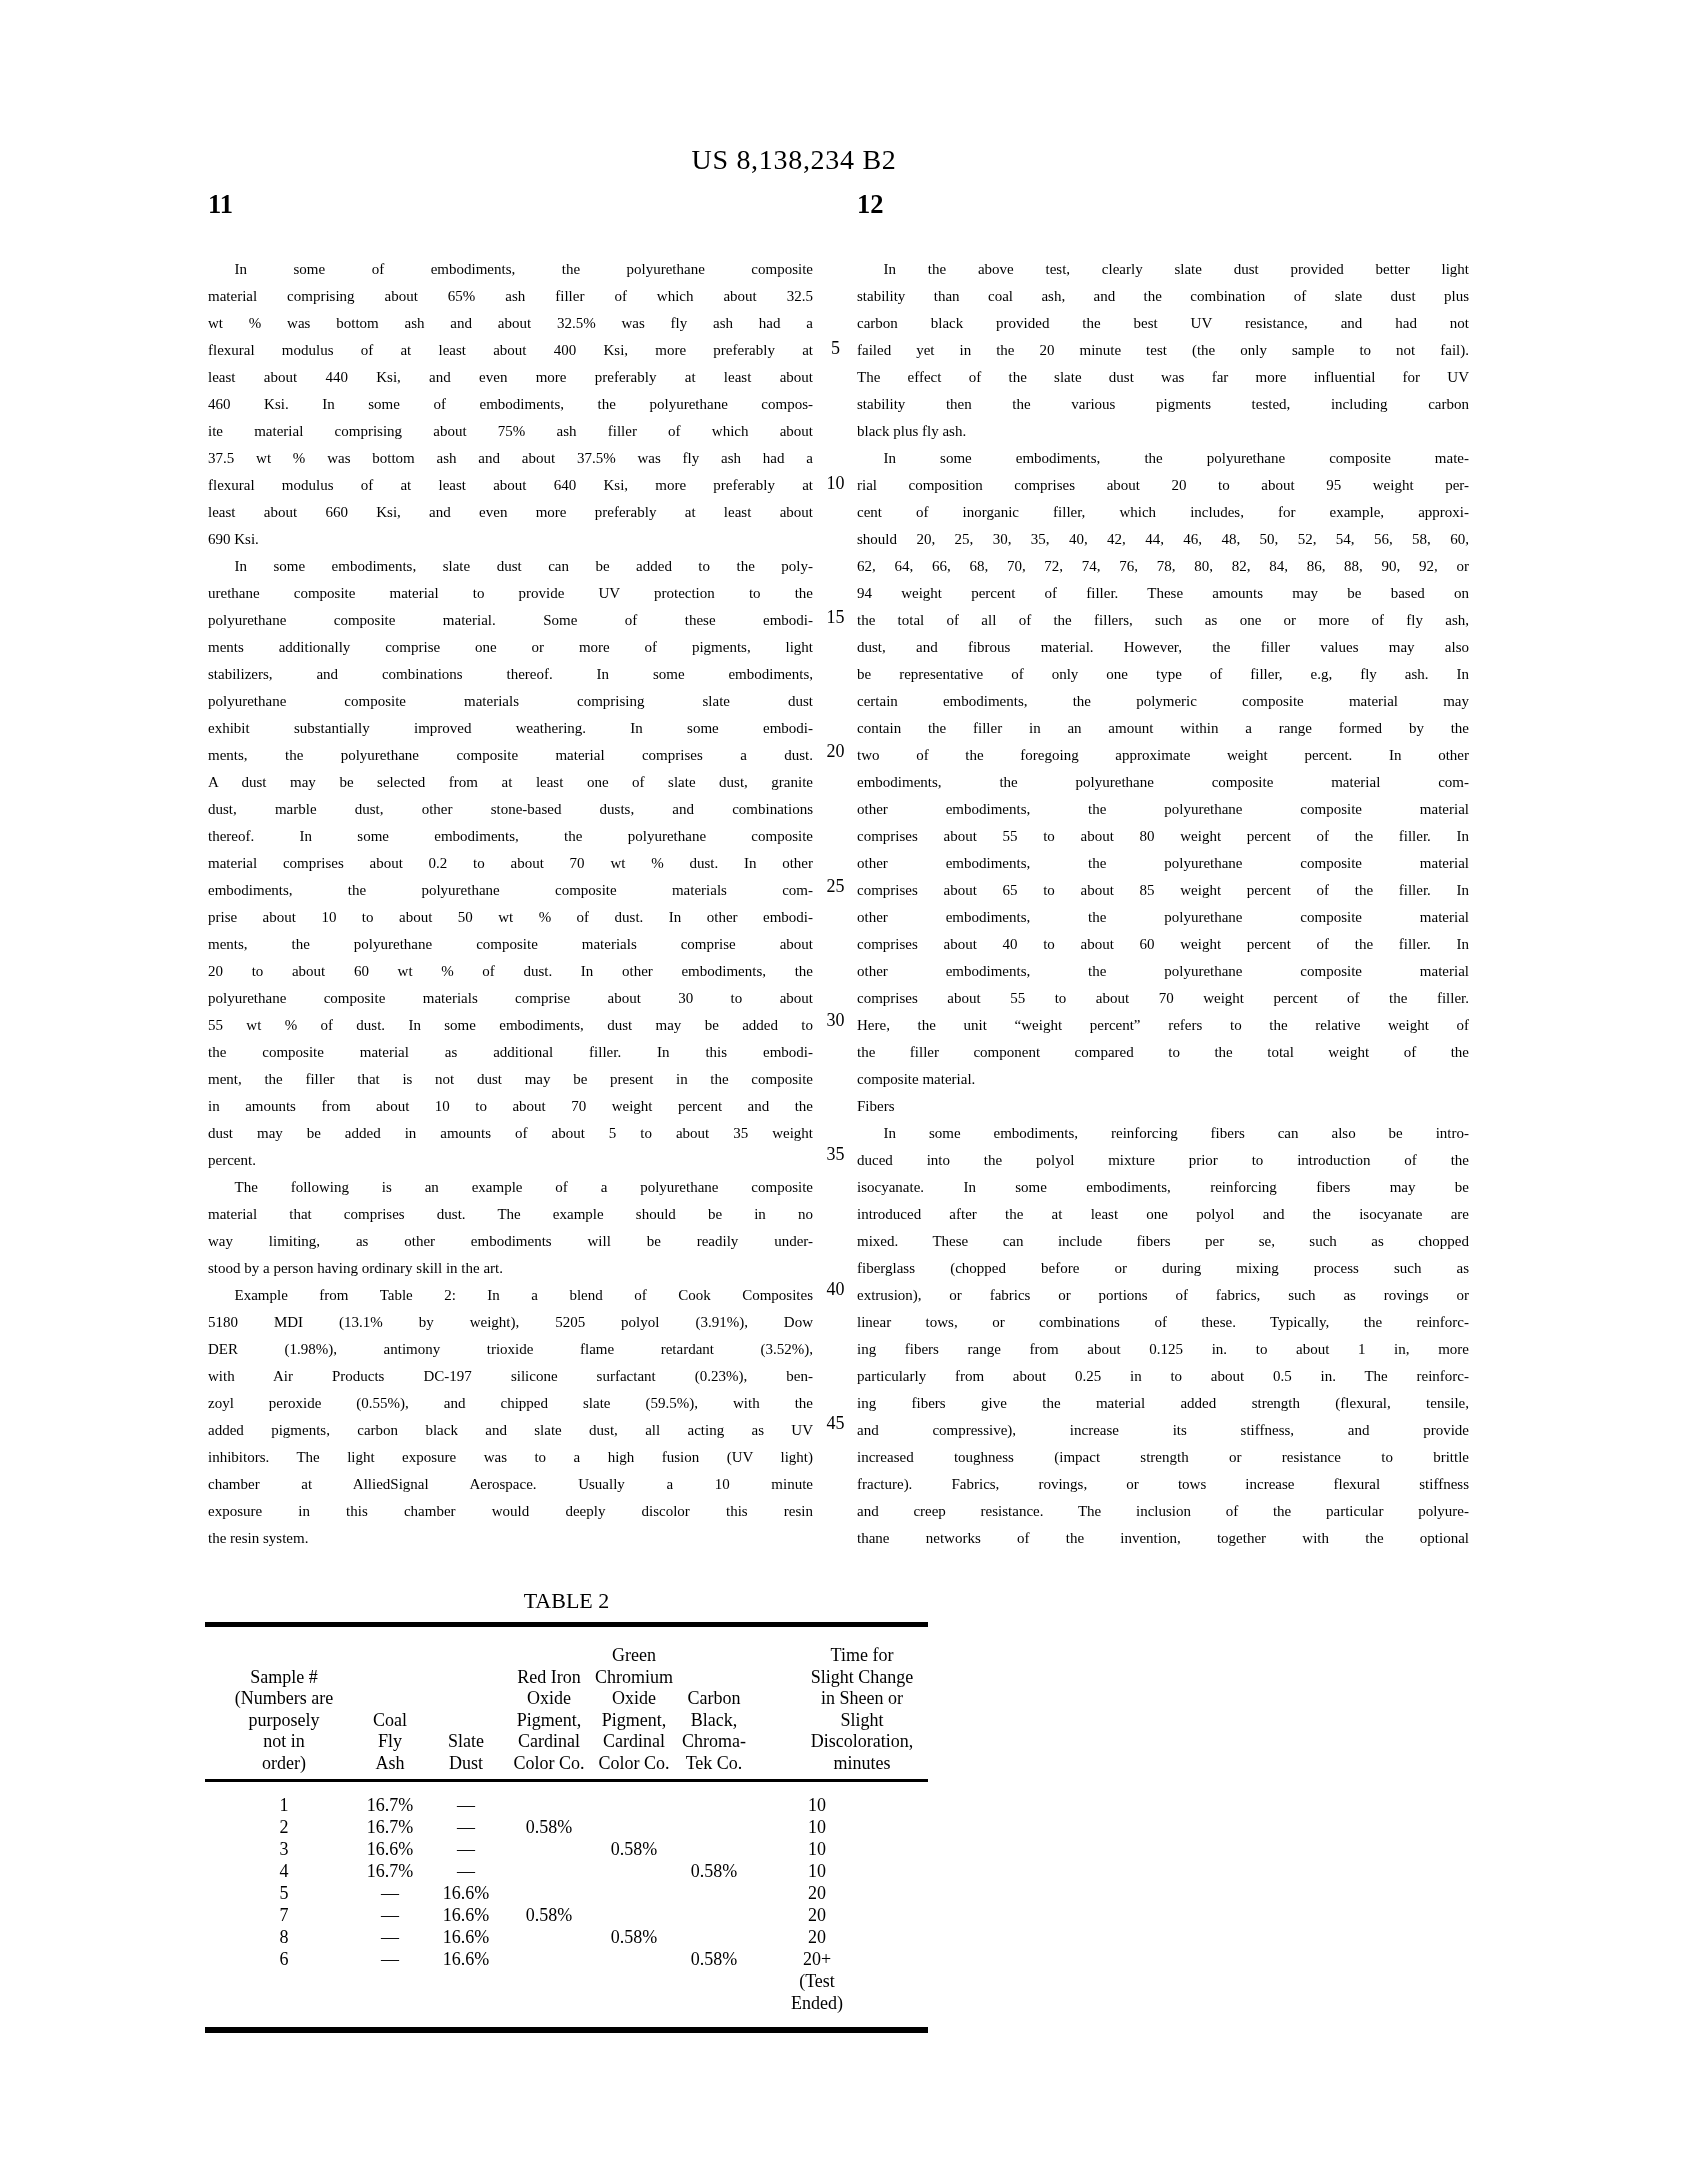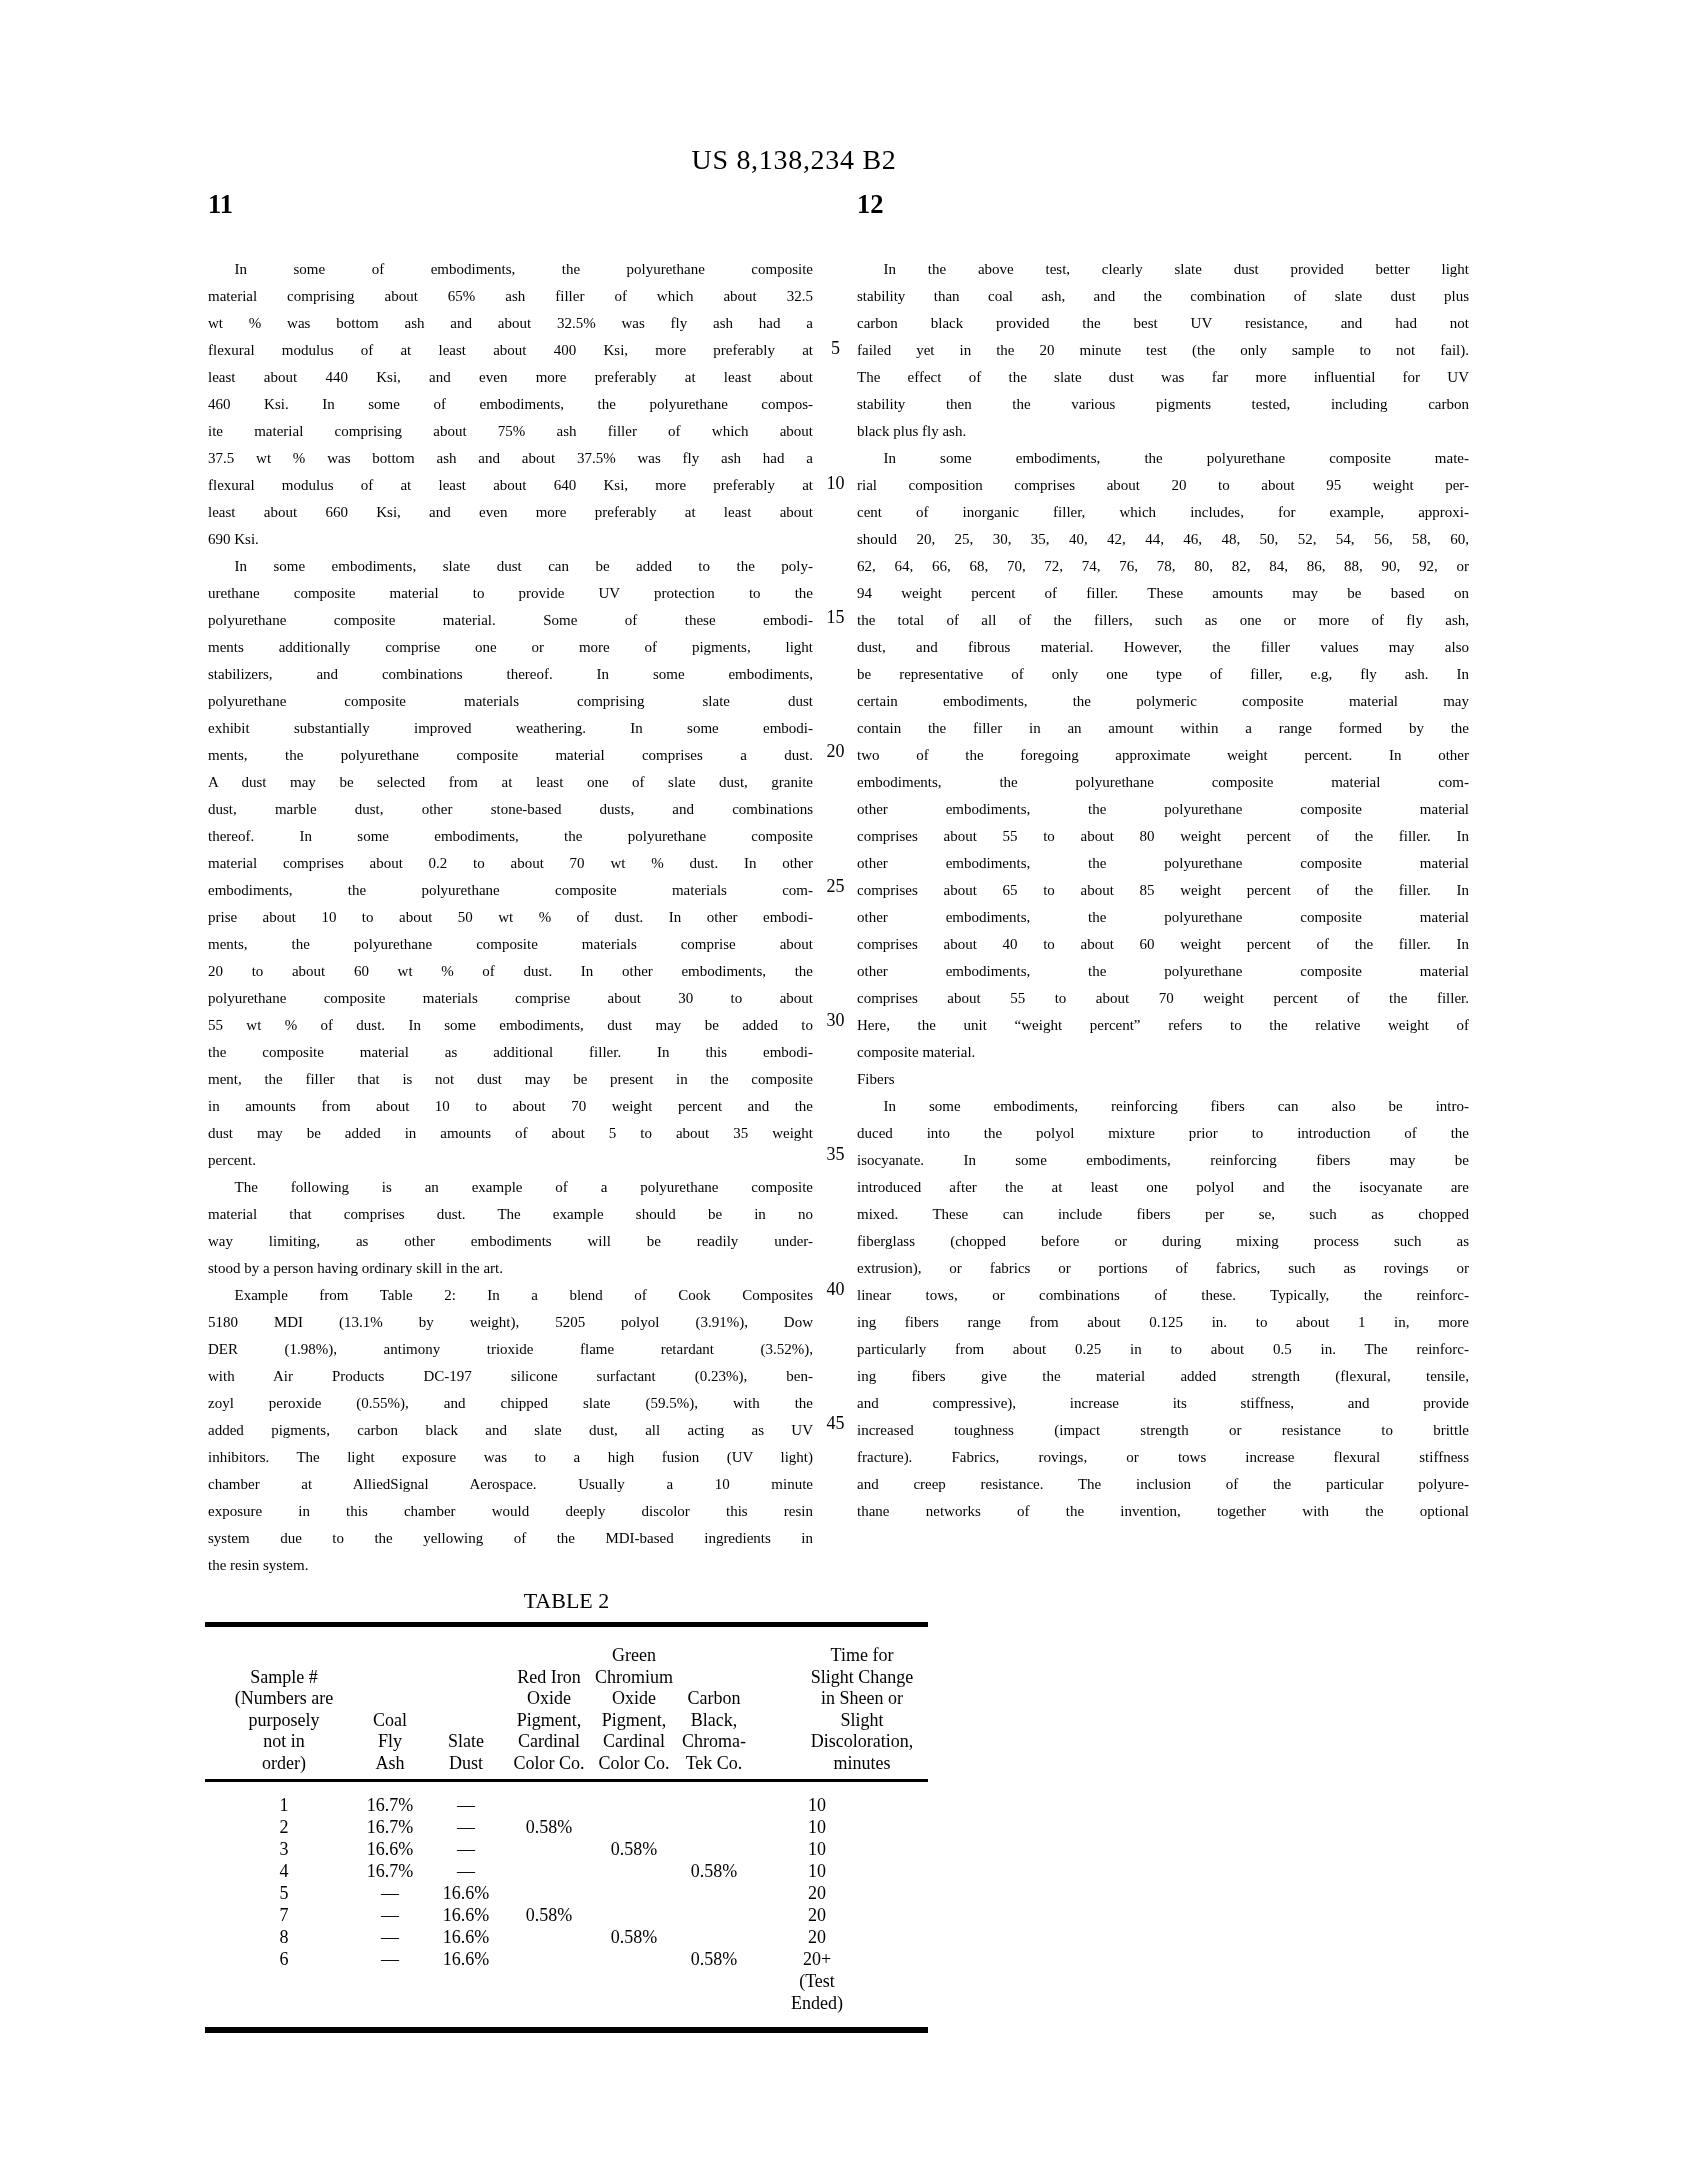--- a/index.html
+++ b/index.html
@@ -154,21 +154,20 @@
     <div class="line e">stood by a person having ordinary skill in the art.</div>
     <div class="line i">Example from Table 2: In a blend of Cook Composites</div>
     <div class="line">5180 MDI (13.1% by weight), 5205 polyol (3.91%), Dow</div>
     <div class="line">DER (1.98%), antimony trioxide flame retardant (3.52%),</div>
     <div class="line">with Air Products DC-197 silicone surfactant (0.23%), ben-</div>
     <div class="line">zoyl peroxide (0.55%), and chipped slate (59.5%), with the</div>
     <div class="line">added pigments, carbon black and slate dust, all acting as UV</div>
     <div class="line">inhibitors. The light exposure was to a high fusion (UV light)</div>
     <div class="line">chamber at AlliedSignal Aerospace. Usually a 10 minute</div>
     <div class="line">exposure in this chamber would deeply discolor this resin</div>
-    <div class="line">system due to the yellowing of the MDI-based ingredients in</div>
     <div class="line e">the resin system.</div>
   </div>
 <div id="gutter">
     <div class="gnum" style="top: 107px;">5</div>
     <div class="gnum" style="top: 242px;">10</div>
     <div class="gnum" style="top: 376px;">15</div>
     <div class="gnum" style="top: 510px;">20</div>
     <div class="gnum" style="top: 645px;">25</div>
     <div class="gnum" style="top: 779px;">30</div>
     <div class="gnum" style="top: 913px;">35</div>
@@ -198,20 +197,21 @@
     <div class="line">embodiments, the polyurethane composite material com-</div>
     <div class="line">other embodiments, the polyurethane composite material</div>
     <div class="line">comprises about 55 to about 80 weight percent of the filler. In</div>
     <div class="line">other embodiments, the polyurethane composite material</div>
     <div class="line">comprises about 65 to about 85 weight percent of the filler. In</div>
     <div class="line">other embodiments, the polyurethane composite material</div>
     <div class="line">comprises about 40 to about 60 weight percent of the filler. In</div>
     <div class="line">other embodiments, the polyurethane composite material</div>
     <div class="line">comprises about 55 to about 70 weight percent of the filler.</div>
     <div class="line">Here, the unit “weight percent” refers to the relative weight of</div>
+    <div class="line">the filler component compared to the total weight of the</div>
     <div class="line e">composite material.</div>
     <div class="line e">Fibers</div>
     <div class="line i">In some embodiments, reinforcing fibers can also be intro-</div>
     <div class="line">duced into the polyol mixture prior to introduction of the</div>
     <div class="line">isocyanate. In some embodiments, reinforcing fibers may be</div>
     <div class="line">introduced after the at least one polyol and the isocyanate are</div>
     <div class="line">mixed. These can include fibers per se, such as chopped</div>
     <div class="line">fiberglass (chopped before or during mixing process such as</div>
     <div class="line">extrusion), or fabrics or portions of fabrics, such as rovings or</div>
     <div class="line">linear tows, or combinations of these. Typically, the reinforc-</div>

